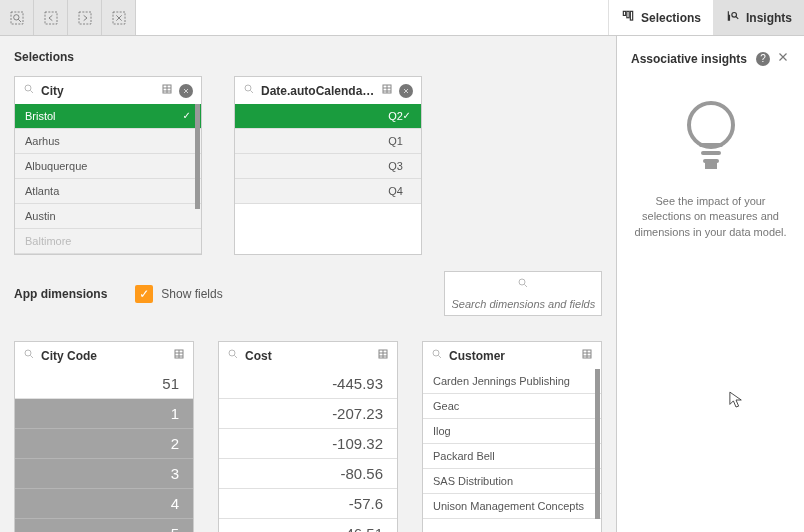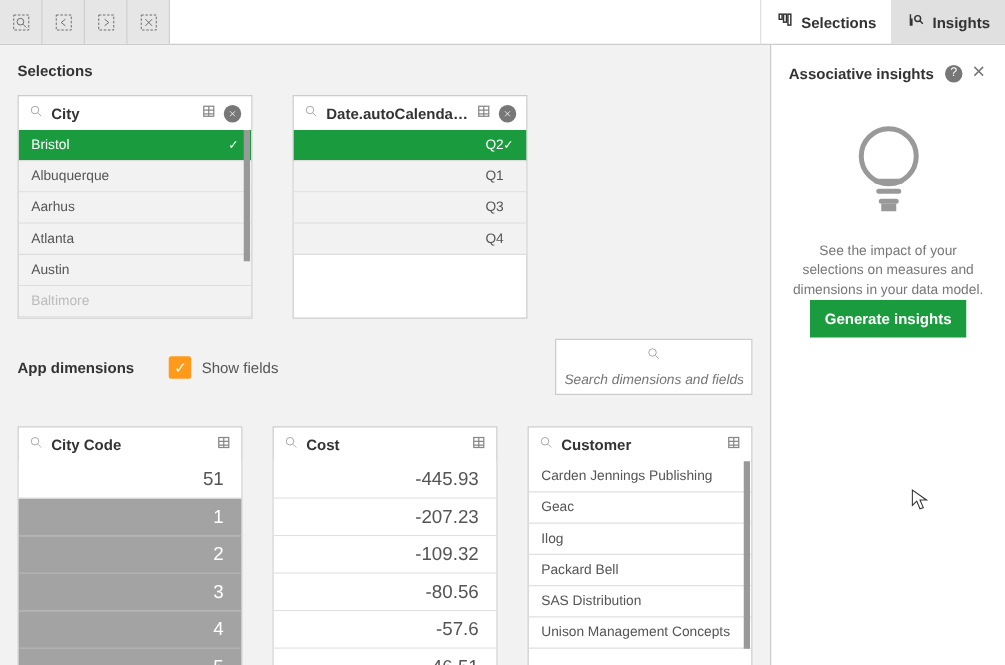--- a/index.html
+++ b/index.html
@@ -46,21 +46,21 @@
   .num-row.dim { background: #a3a3a3; color: #fff; border-bottom: 1px solid #b5b5b5; }
   .text-row { padding: 6px 10px; font-size: 11px; color: #555; border-bottom: 1px solid #e0e0e0; }
   .cust-body { position: relative; }
   .right-hd { display: flex; align-items: center; gap: 6px; margin-bottom: 30px; }
   .right-title { font-weight: bold; font-size: 12px; flex: 1; }
   .help-ic { width: 14px; height: 14px; border-radius: 50%; background: #777; color: #fff; display: flex; align-items: center; justify-content: center; font-size: 10px; cursor: pointer; }
   .panel-close svg { width: 14px; height: 14px; stroke: #777; stroke-width: 2; cursor: pointer; }
   .bulb-wrap { display: flex; flex-direction: column; align-items: center; }
   .bulb { margin-bottom: 14px; }
   .bulb svg { width: 60px; height: 80px; }
-  .impact { text-align: center; font-size: 11px; color: #777; line-height: 1.4; margin-bottom: 0; }
+  .impact { text-align: center; font-size: 11px; color: #777; line-height: 1.4; margin-bottom: 32px; }
   .gen-btn { background: #1a9c3e; color: #fff; border: none; padding: 8px 12px; font-size: 12px; font-weight: bold; cursor: pointer; align-self: center; }
   .cursor { position: absolute; }
   .cursor svg { width: 14px; height: 18px; }
 </style>
 </head>
 <body>
 
 <div class="toolbar">
   <div class="tb-left">
     <div class="tb-btn">
@@ -128,22 +128,22 @@
                 <path d="M4 10h16M4 16h16M12 4v16"></path>
               </svg></span>
           <span class="close-ic">
               <svg viewBox="0 0 24 24">
                 <path d="M6 6l12 12M18 6L6 18"></path>
               </svg>
             </span>
         </div>
         <div class="card-body">
           <div class="list-row sel">Bristol</div>
+          <div class="list-row">Aarhus</div>
           <div class="list-row">Albuquerque</div>
-          <div class="list-row">Aarhus</div>
           <div class="list-row">Atlanta</div>
           <div class="list-row">Austin</div>
           <div class="list-row" style="color:#bbb">Baltimore</div>
           <div class="scroll-ind" style="bottom:30%"></div>
         </div>
       </div>
 
       <div class="card">
         <div class="card-hd">
           <span class="mag"><svg viewBox="0 0 24 24">
@@ -263,21 +263,20 @@
     </div>
     <div class="bulb-wrap">
       <div class="bulb">
         <svg viewBox="0 0 60 80" fill="none" stroke="#999" stroke-width="4">
           <circle cx="30" cy="28" r="22"></circle>
           <path d="M20 48h20M22 56h16M24 64h12" stroke-linecap="round"></path>
           <rect x="24" y="66" width="12" height="6" fill="#999" stroke="none"></rect>
         </svg>
       </div>
       <div class="impact">See the impact of your selections on measures and dimensions in your data model.</div>
-      <button class="gen-btn">Generate insights</button>
     </div>
     <div class="cursor" style="left:112px; top:355px">
       <svg viewBox="0 0 16 20">
           <path d="M1 1l0 14 4-4 3 7 3-1-3-7 6 0z" fill="#fff" stroke="#333" stroke-width="1"></path>
         </svg>
     </div>
   </div>
 </div>
 
 </body></html>

